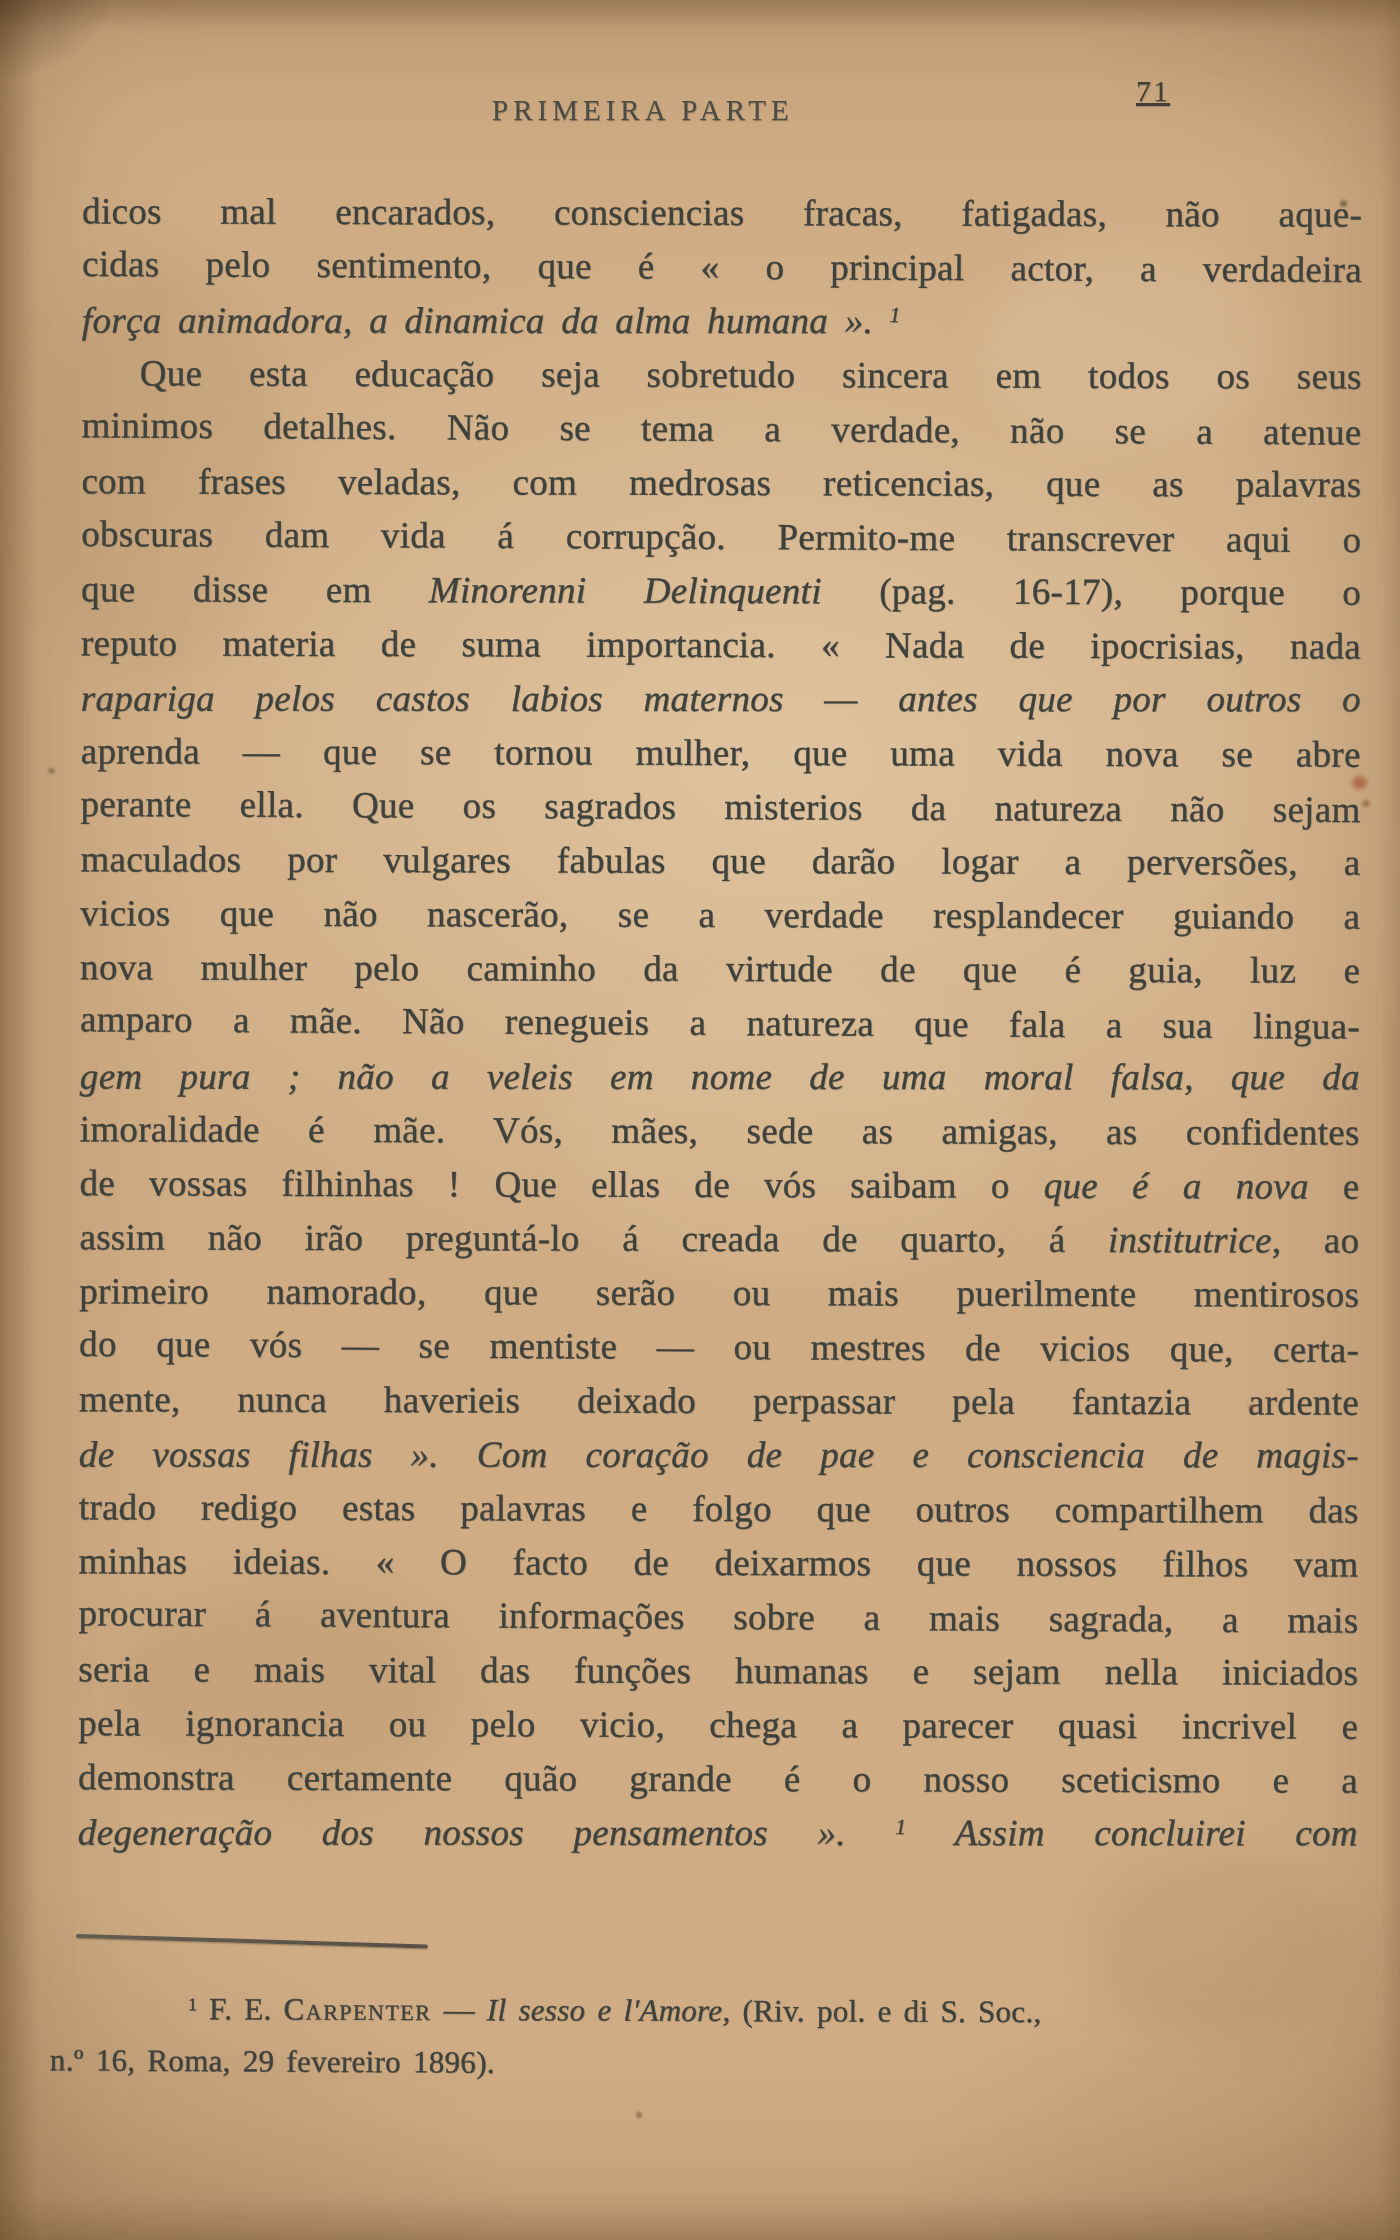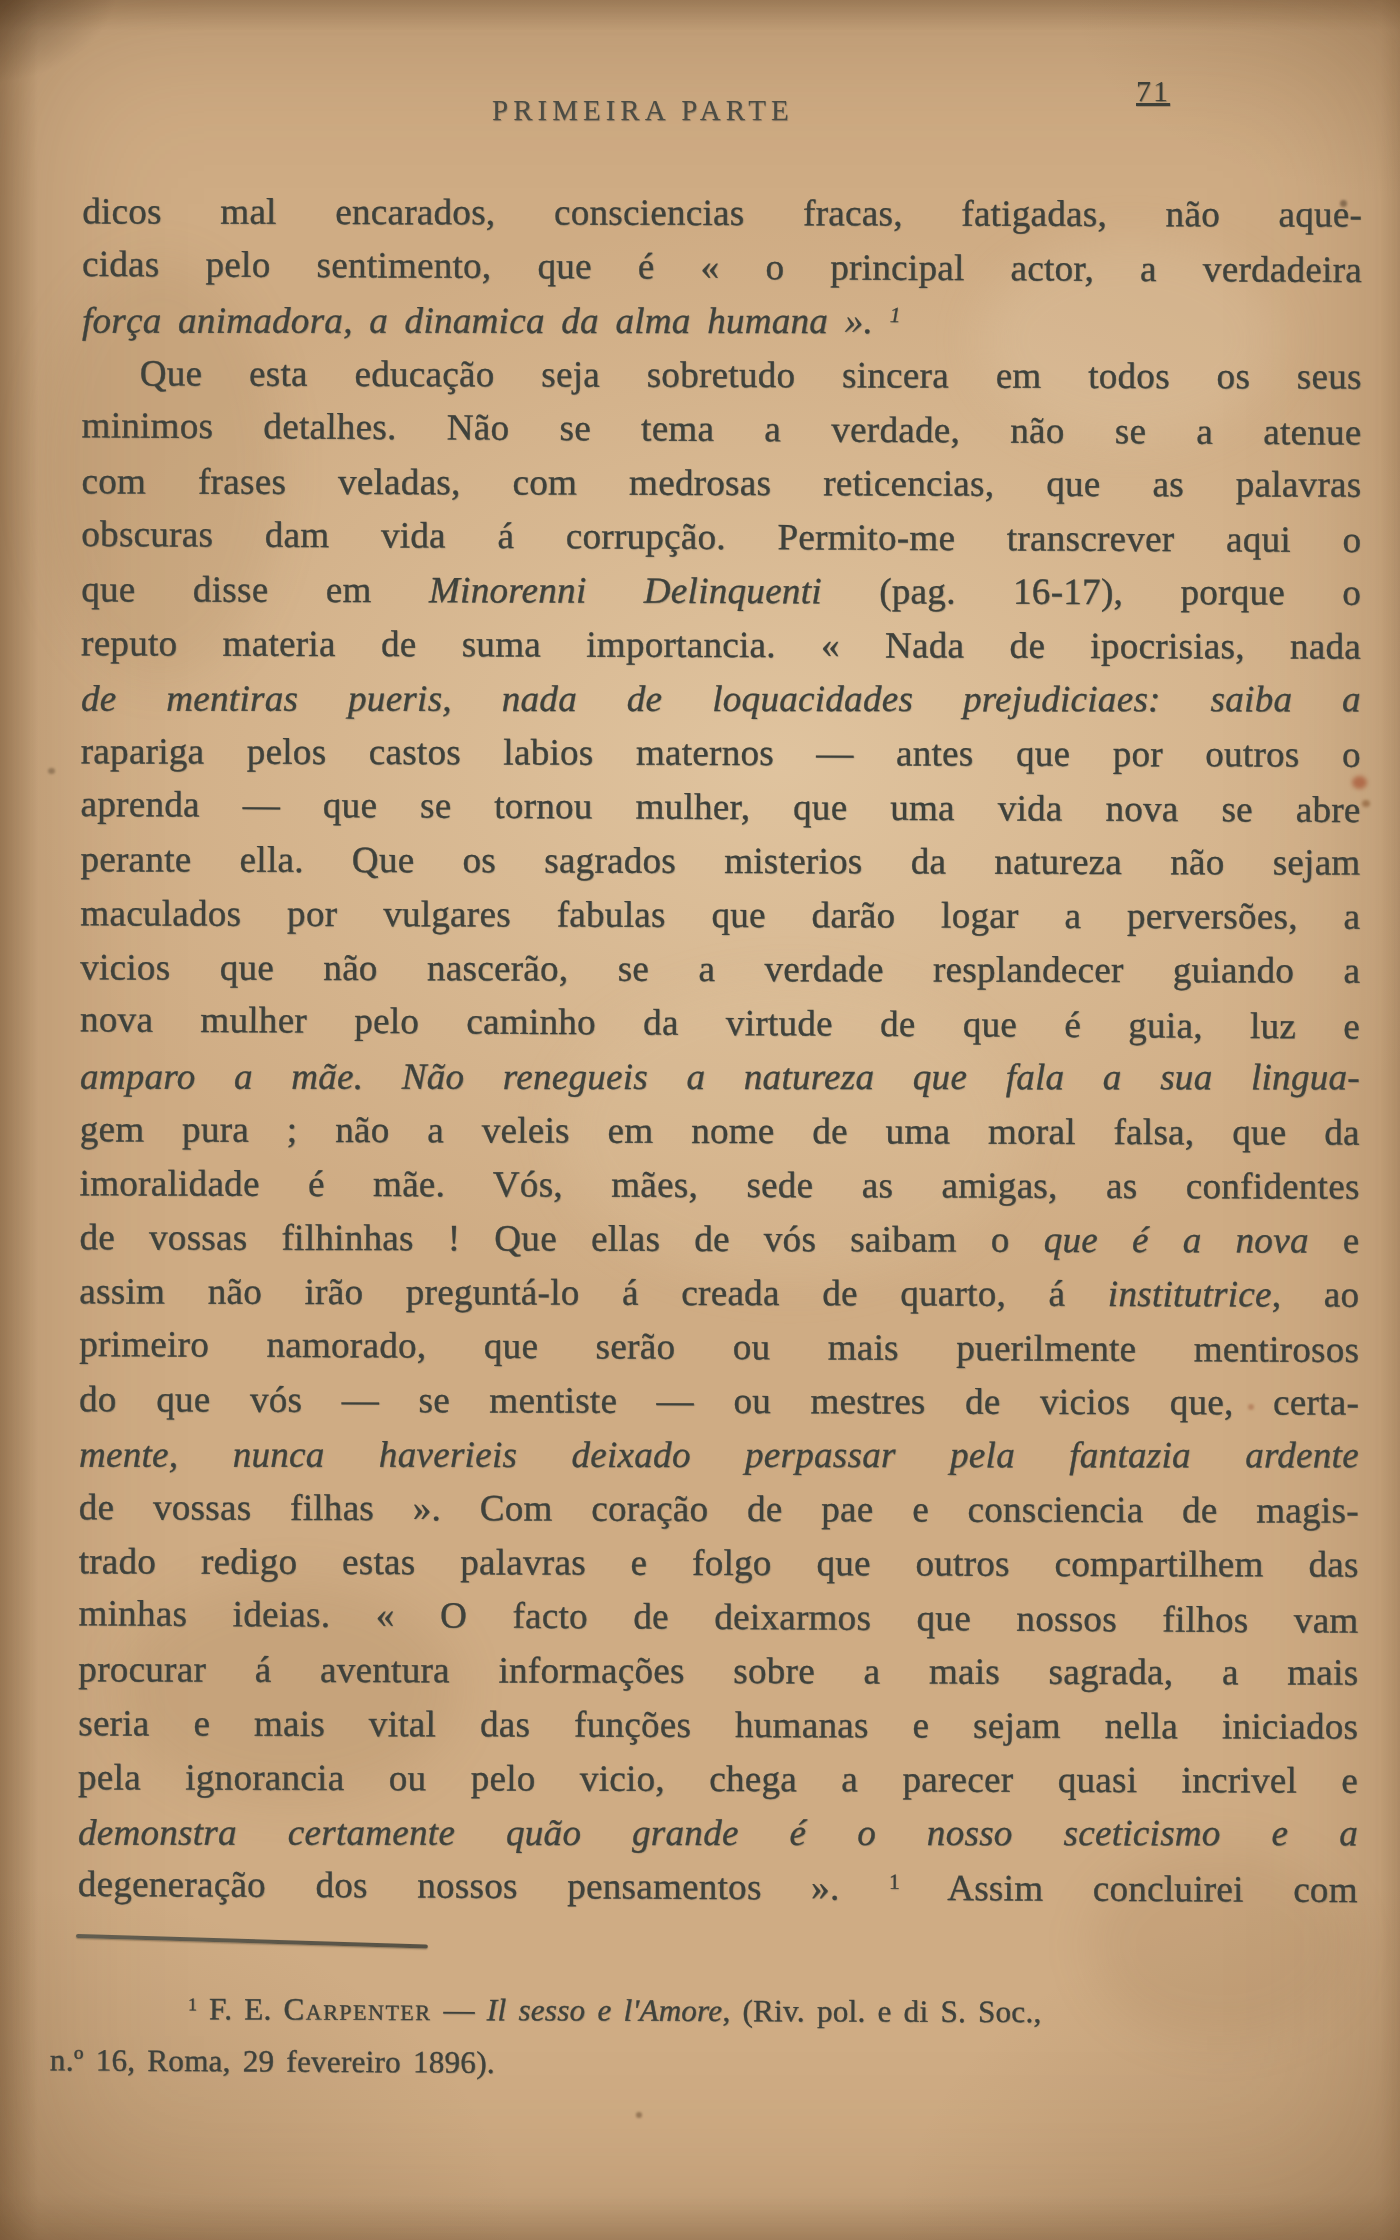--- a/index.html
+++ b/index.html
@@ -111,21 +111,20 @@
   <div class="body-text">
       <div class="line"><span>dicos mal encarados, consciencias fracas, fatigadas, não aque-</span></div>
       <div class="line"><span>cidas pelo sentimento, que é « o principal actor, a verdadeira</span></div>
       <div class="line no-j"><span>força animadora, a dinamica da alma humana ». </span><span class="sup">1</span></div>
       <div class="line ind"><span>Que esta educação seja sobretudo sincera em todos os seus</span></div>
       <div class="line"><span>minimos detalhes. Não se tema a verdade, não se a atenue</span></div>
       <div class="line"><span>com frases veladas, com medrosas reticencias, que as palavras</span></div>
       <div class="line"><span>obscuras dam vida á corrupção. Permito-me transcrever aqui o</span></div>
       <div class="line"><span>que disse em </span><span class="i">Minorenni Delinquenti</span><span> (pag. 16-17), porque o</span></div>
       <div class="line"><span>reputo materia de suma importancia. « Nada de ipocrisias, nada</span></div>
-      <div class="line"><span>de mentiras pueris, nada de loquacidades prejudiciaes: saiba a</span></div>
       <div class="line"><span>rapariga pelos castos labios maternos — antes que por outros o</span></div>
       <div class="line"><span>aprenda — que se tornou mulher, que uma vida nova se abre</span></div>
       <div class="line"><span>perante ella. Que os sagrados misterios da natureza não sejam</span></div>
       <div class="line"><span>maculados por vulgares fabulas que darão logar a perversões, a</span></div>
       <div class="line"><span>vicios que não nascerão, se a verdade resplandecer guiando a</span></div>
       <div class="line"><span>nova mulher pelo caminho da virtude de que é guia, luz e</span></div>
       <div class="line"><span>amparo a mãe. Não renegueis a natureza que fala a sua lingua-</span></div>
       <div class="line"><span>gem pura ; não a veleis em nome de uma moral falsa, que da</span></div>
       <div class="line"><span>imoralidade é mãe. Vós, mães, sede as amigas, as confidentes</span></div>
       <div class="line"><span>de vossas filhinhas ! Que ellas de vós saibam o </span><span class="i">que é a nova</span><span> e</span></div>

